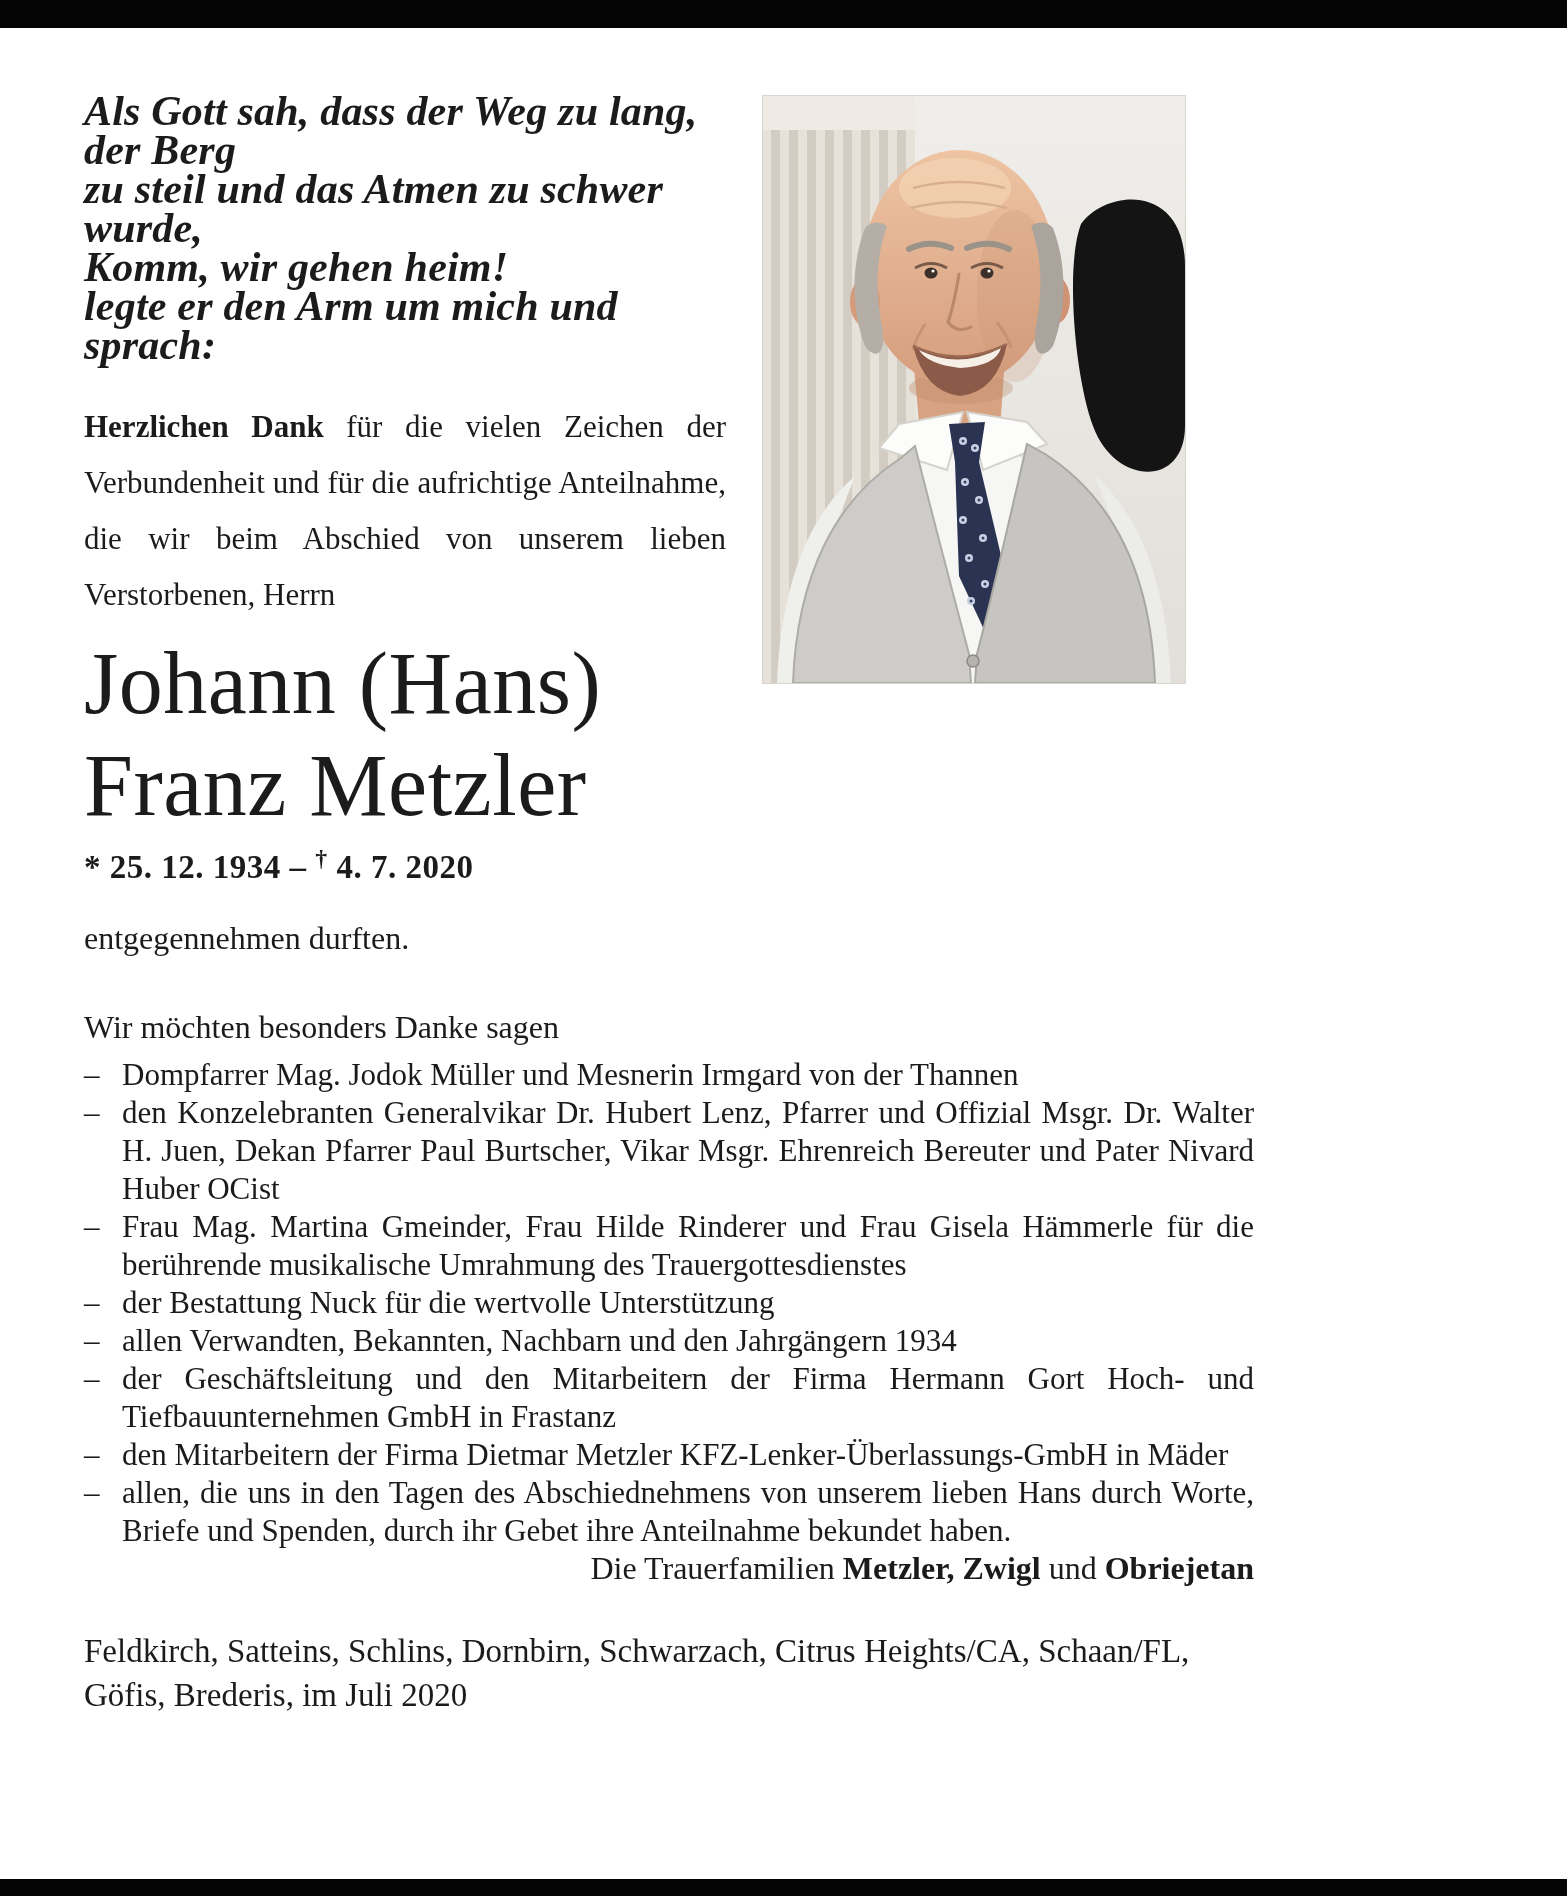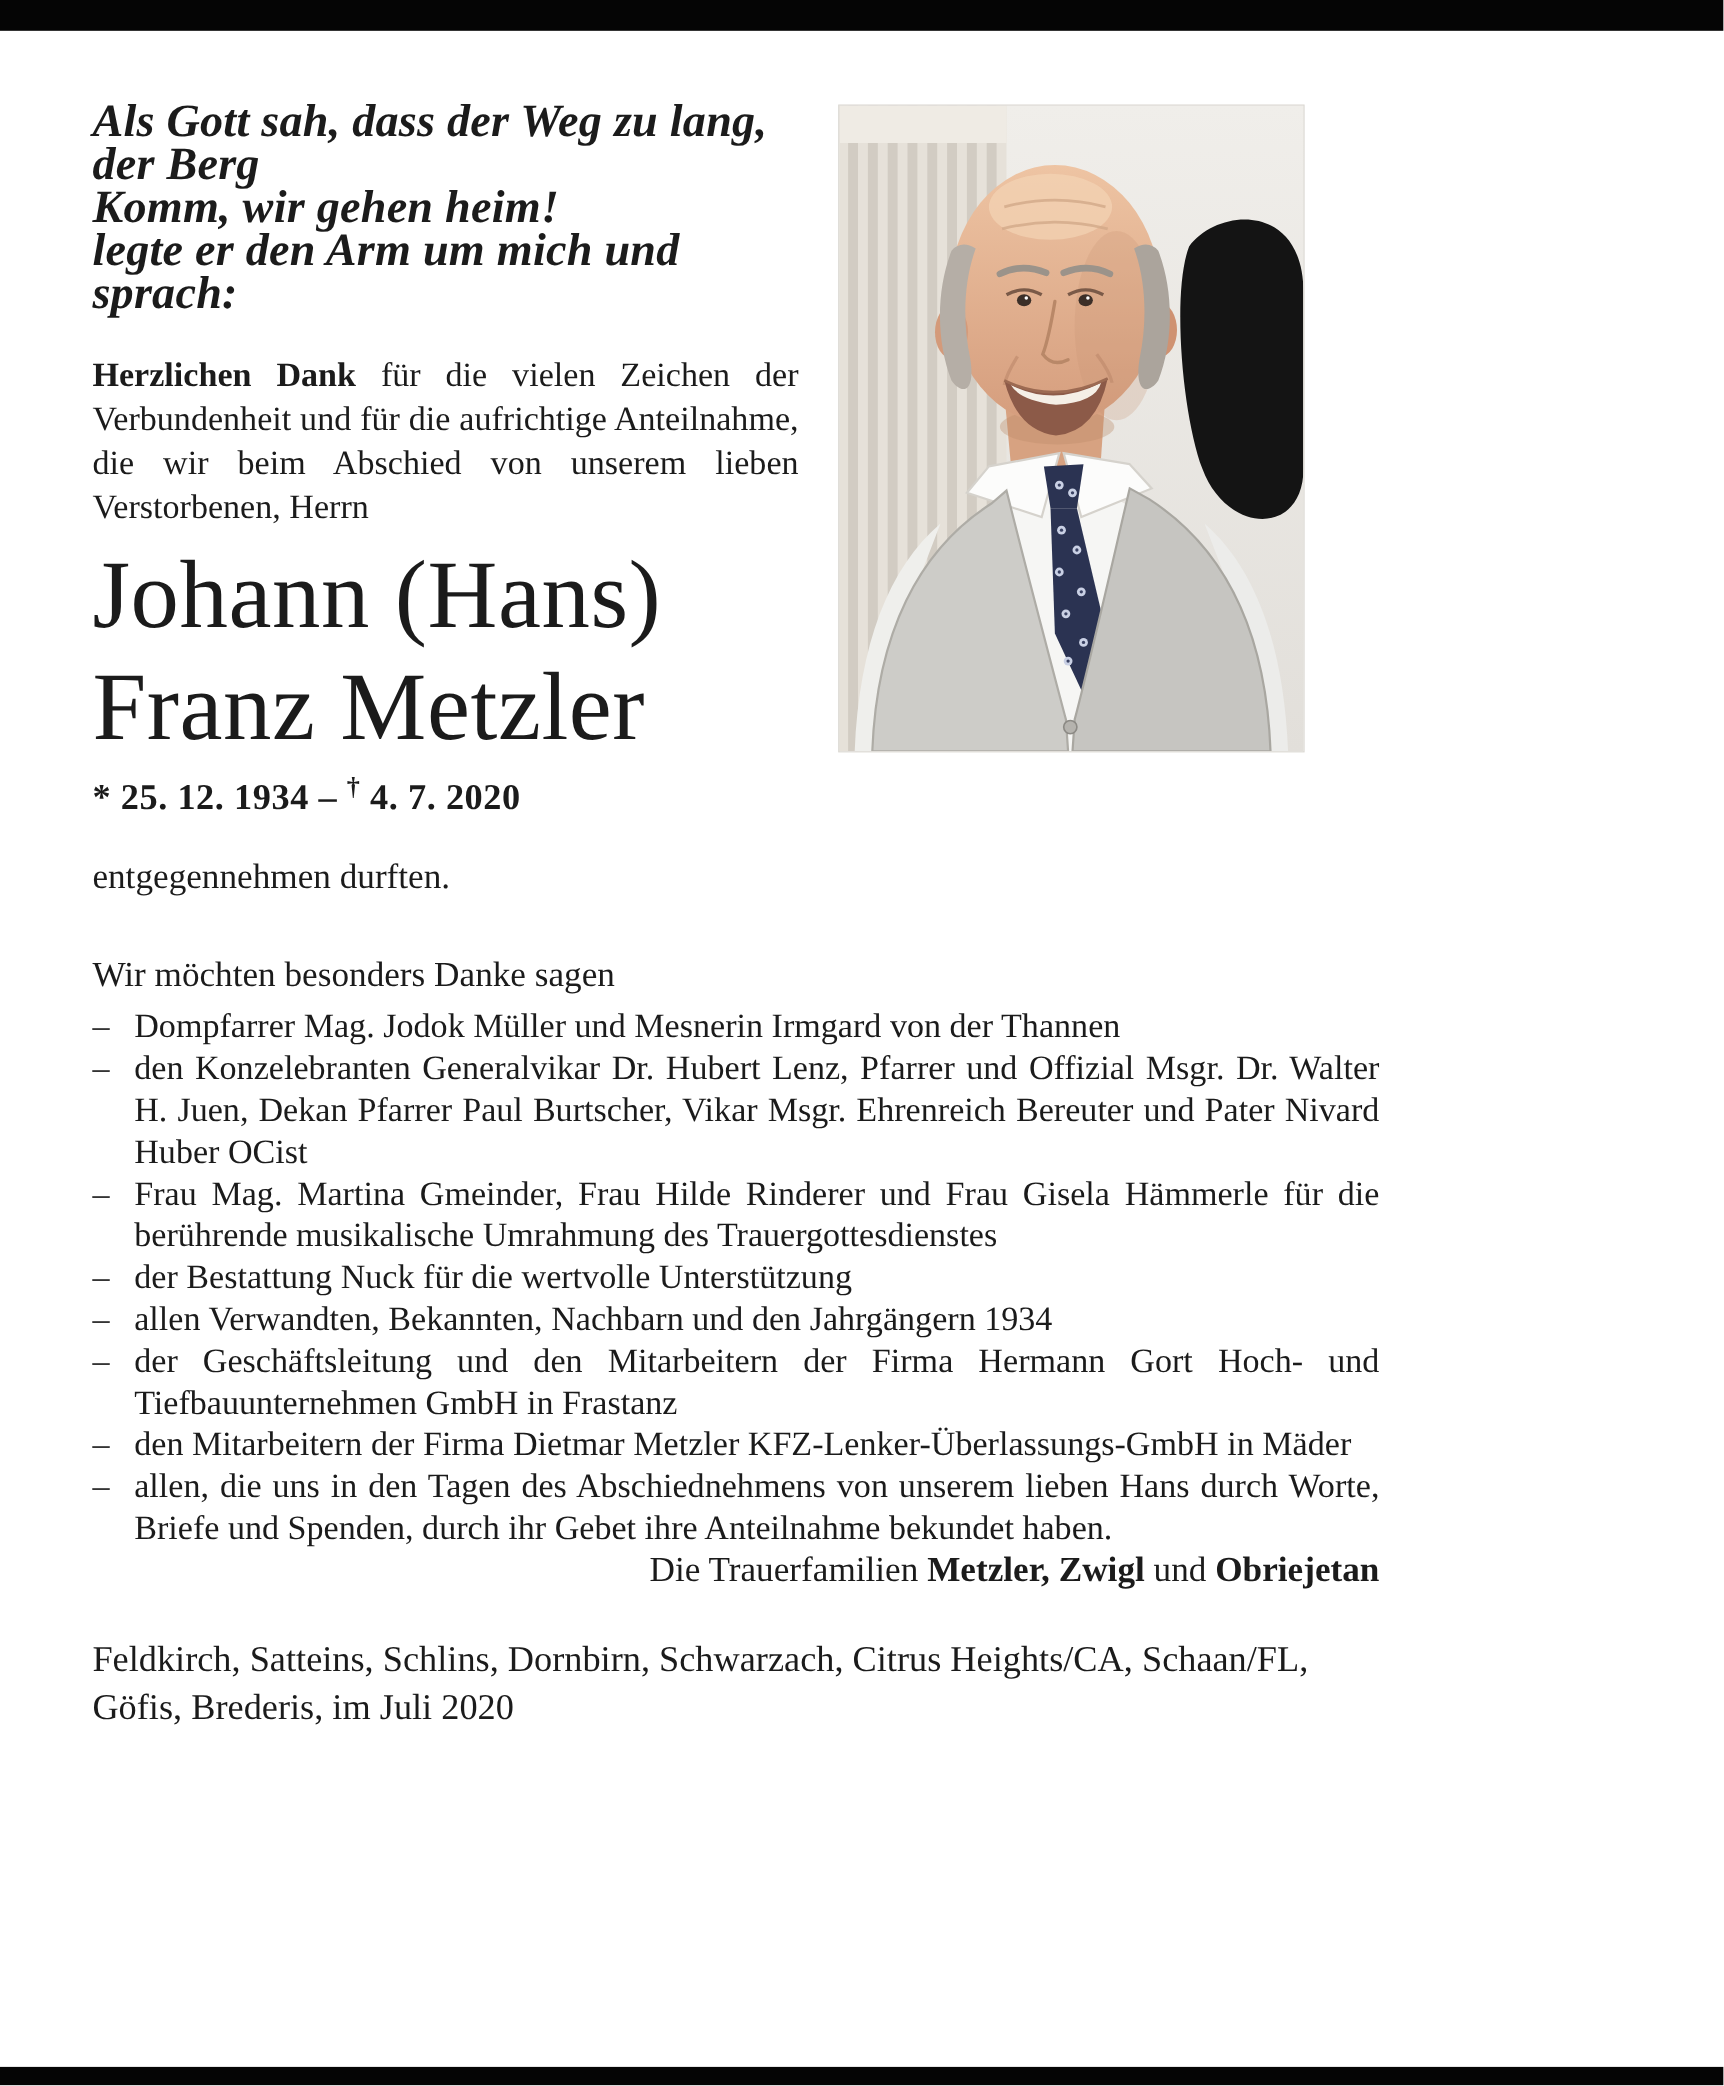--- a/index.html
+++ b/index.html
@@ -24,21 +24,21 @@
     font-weight:600;
     font-size:42px;
     line-height:39px;
     max-width:660px;
     letter-spacing:.2px;
   }
 
   .intro {
     margin-top:34px;
     font-size:31px;
-    line-height:40px;
+    line-height:56px;
     width:642px;
     text-align:justify;
   }
   .intro b { font-weight:bold; }
 
   .name {
     margin-top:10px;
     font-size:88px;
     line-height:102px;
     font-weight:400;
@@ -201,20 +201,21 @@
         <path d="M156,254 Q196,274 238,252 Q233,270 197,272 Q164,268 156,254 Z" fill="#f5efe6"></path>
         <path d="M150,250 Q196,272 244,248" stroke="#9c6a52" stroke-width="2.5" fill="none"></path>
       </g>
     </svg>
   </div>
 
   <div class="content">
 
     <div class="poem">
       <div>Als Gott sah, dass der Weg zu lang, der Berg</div>
+      <div>zu steil und das Atmen zu schwer wurde,</div>
       <div>Komm, wir gehen heim!</div>
       <div>legte er den Arm um mich und sprach:</div>
     </div>
 
     <p class="intro"><b>Herzlichen Dank</b><span> für die vielen Zeichen der Verbundenheit und für die aufrichtige Anteilnahme,  die wir beim Abschied von unserem lieben Verstorbenen, Herrn</span></p>
 
     <div class="name">
       <div>Johann (Hans)</div>
       <div>Franz Metzler</div>
     </div>

